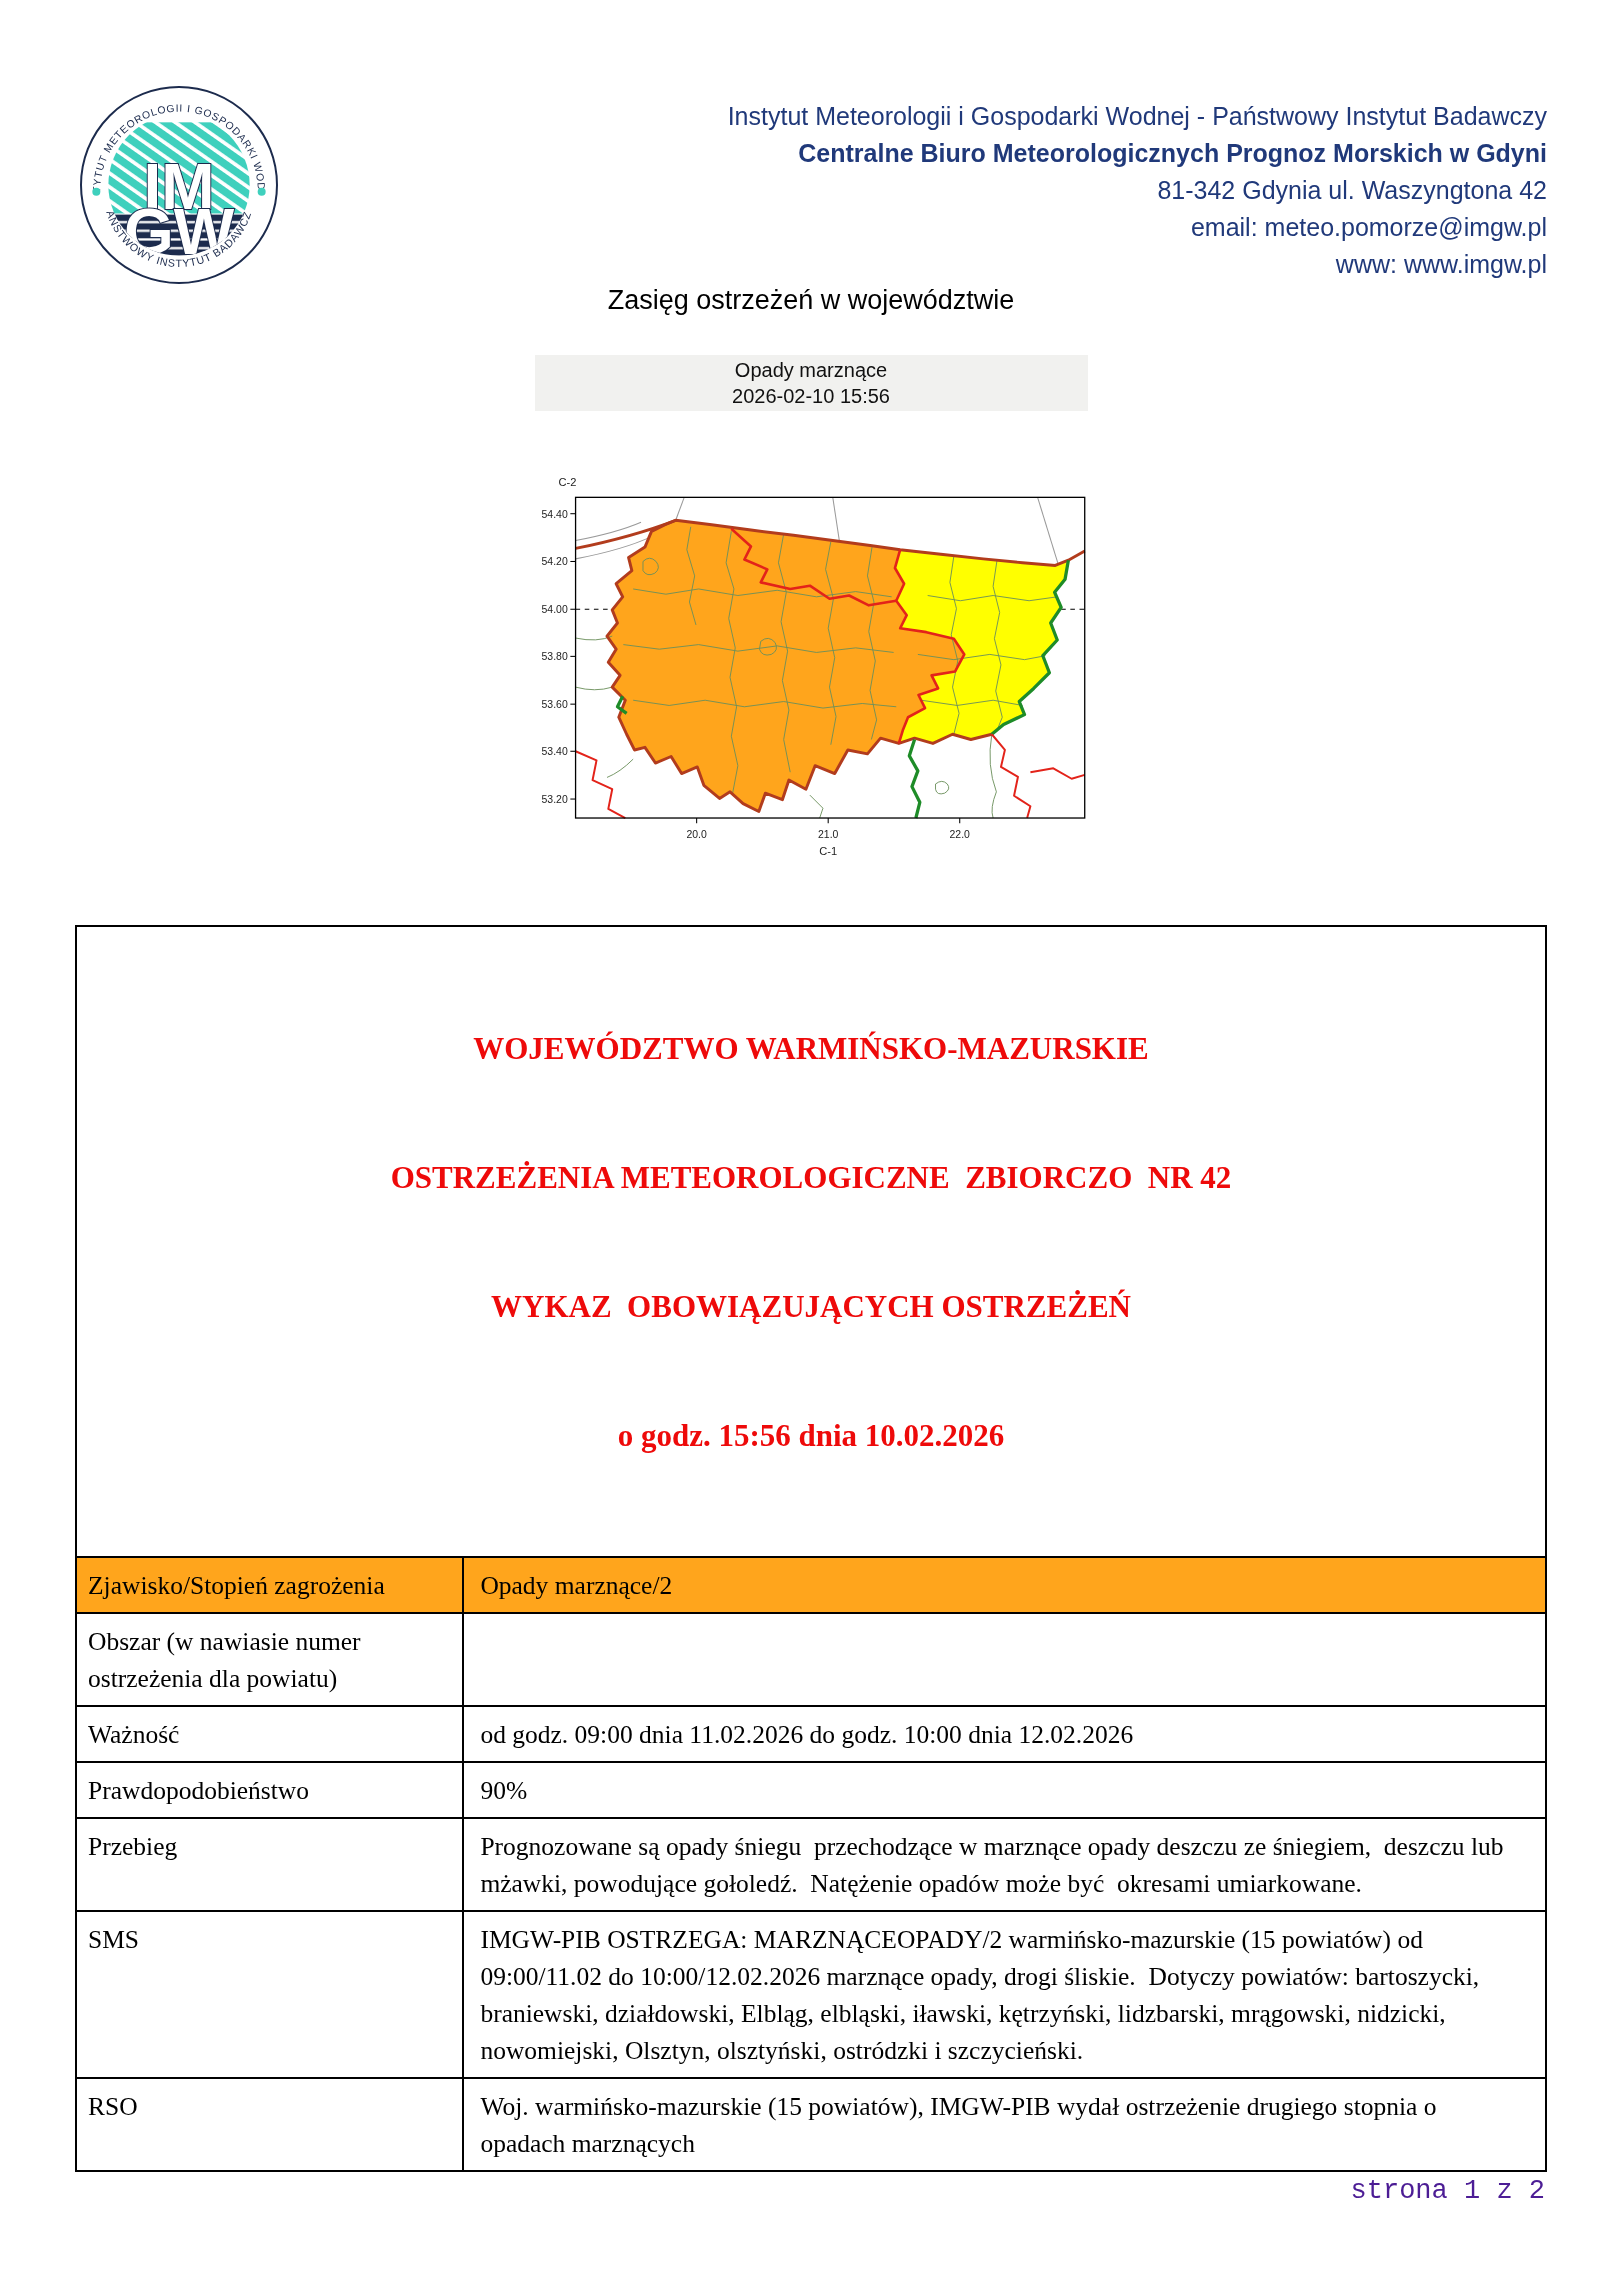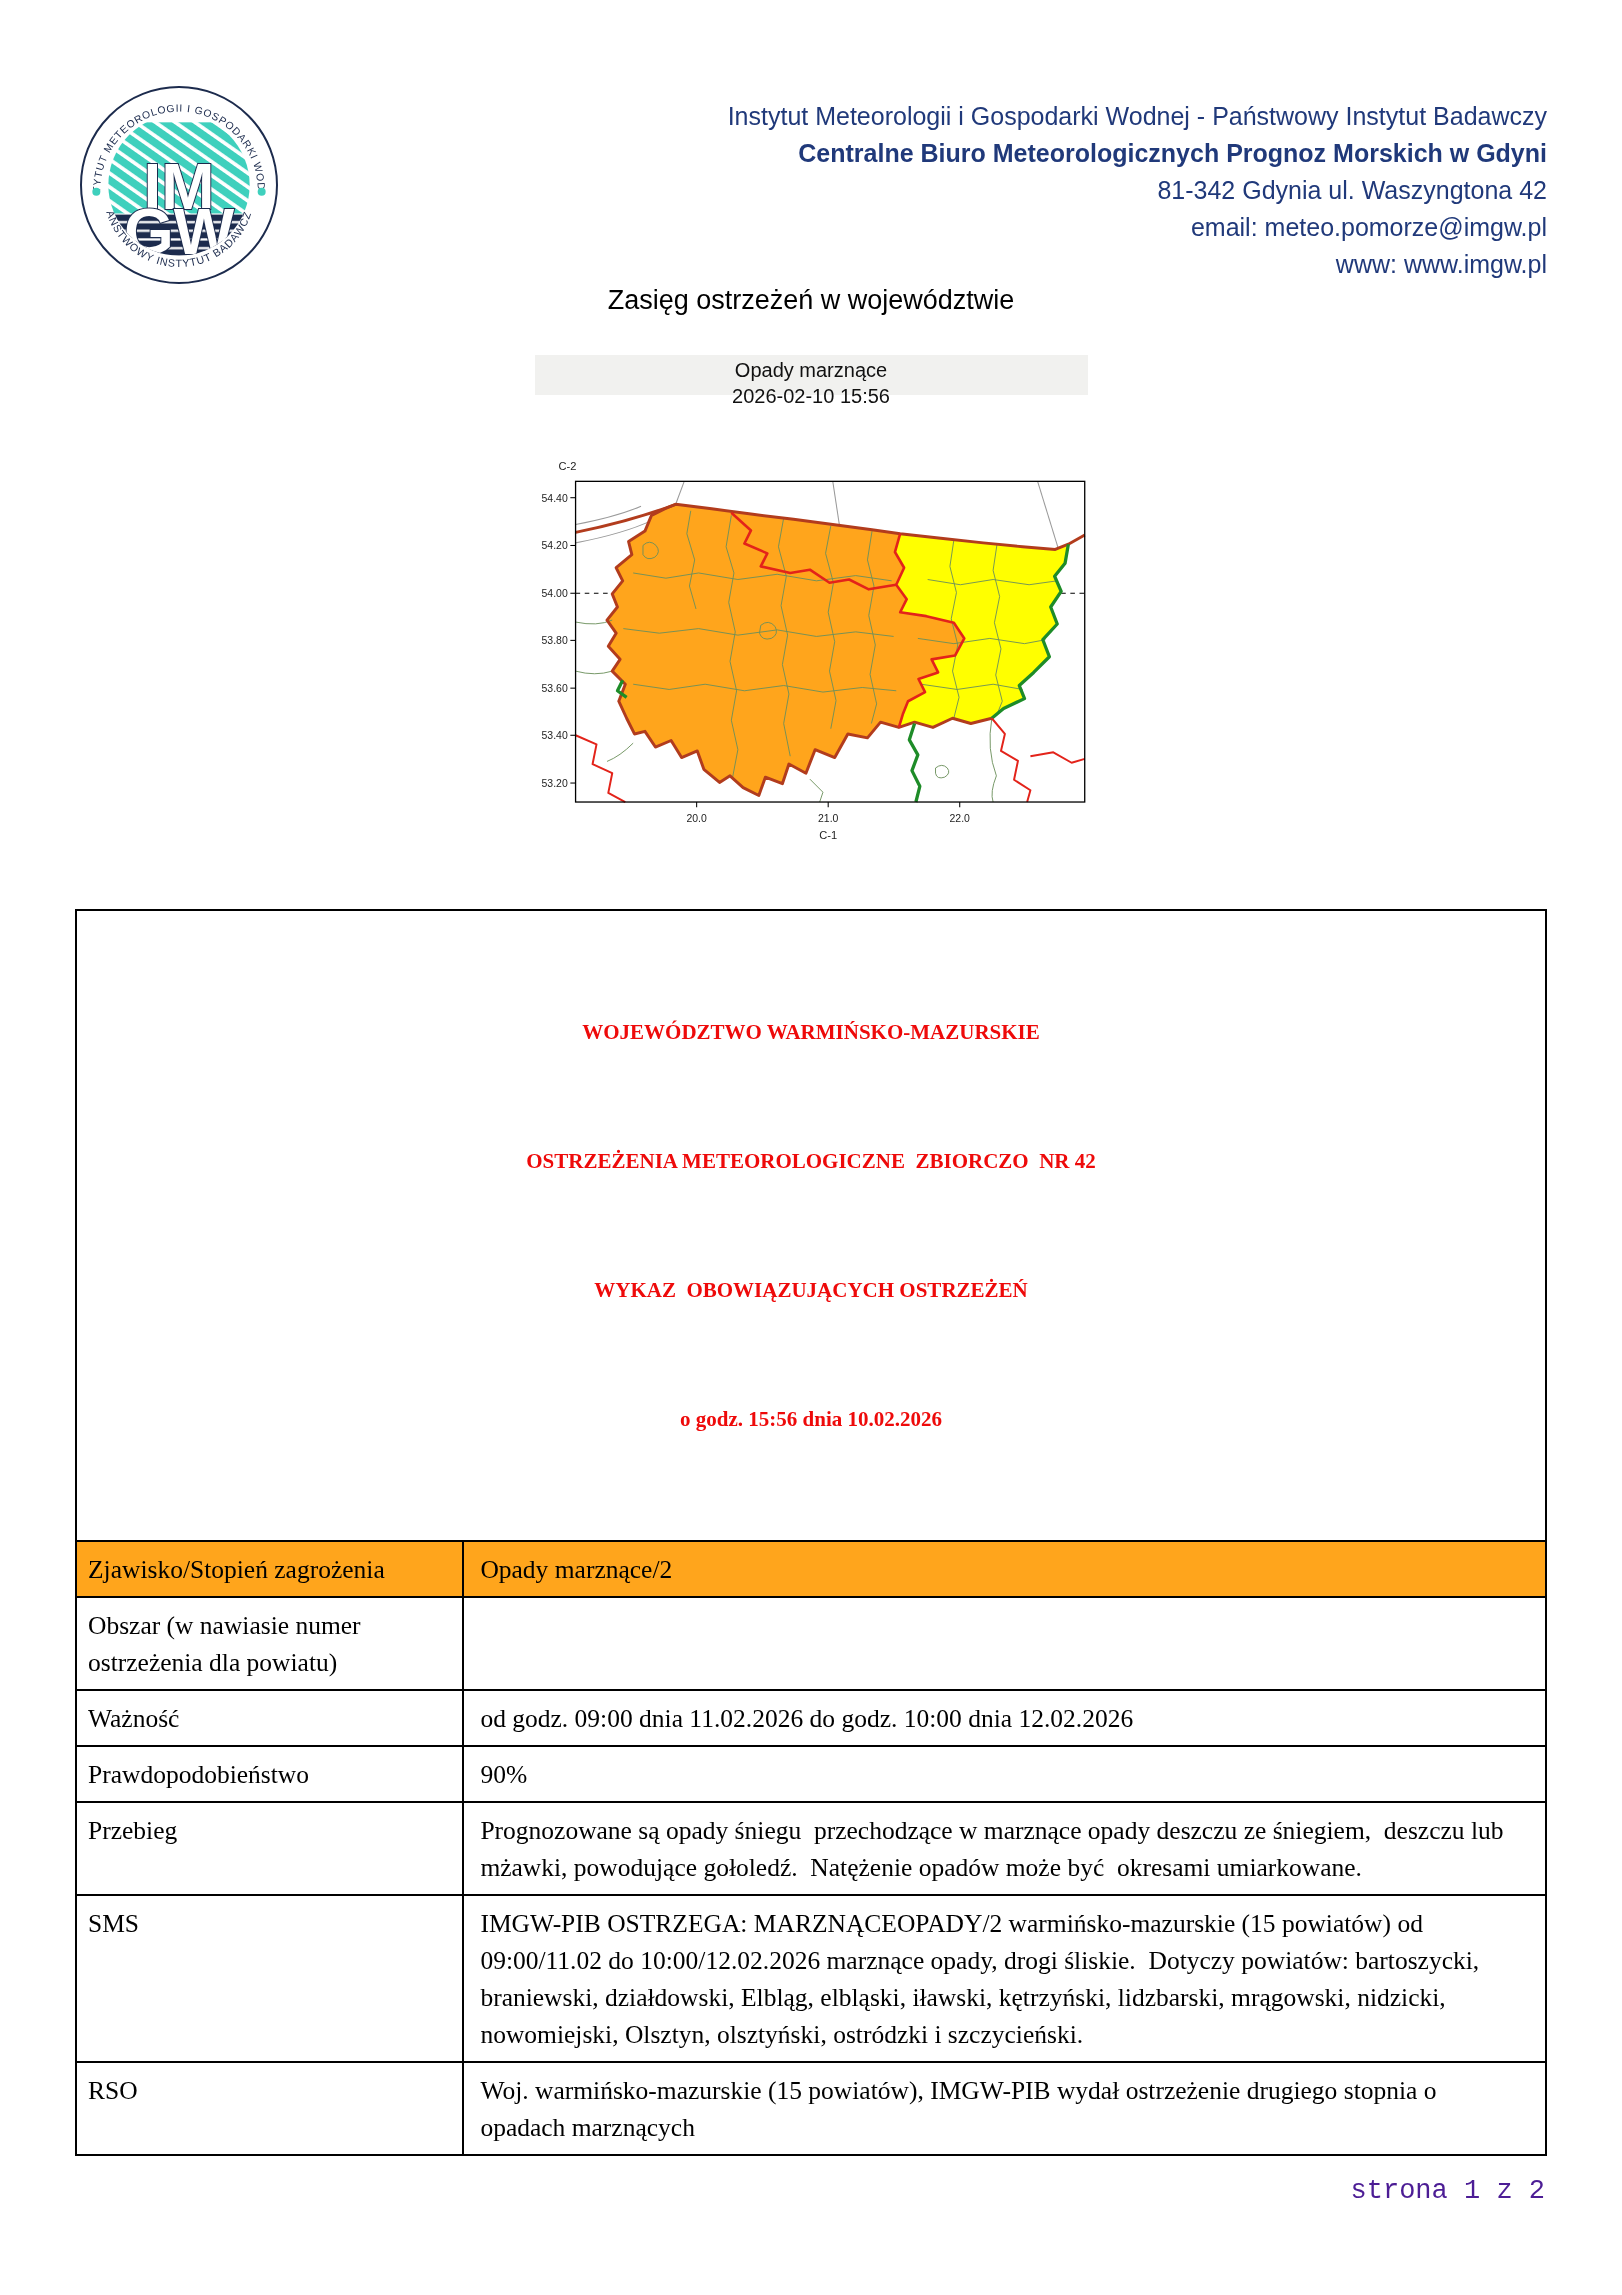--- a/index.html
+++ b/index.html
@@ -25,35 +25,35 @@
     font-size:25px; line-height:37px; color:var(--navy); margin-top:13px;
   }
   .org-header .bold{font-weight:bold;}
   
   .map-title{
     text-align:center; font-family:"Liberation Sans", sans-serif;
     font-size:27px; color:#000; 
   }
   .map-block{width:553px; margin:39px auto 0 auto;}
   .map-caption{
-    background:var(--caption-bg); height:40px; text-align:center;
+    background:var(--caption-bg); height:56px; text-align:center;
     font-family:"Liberation Sans", sans-serif; font-size:20px; line-height:25.5px;
     padding-top:3.3px; color:#111;
   }
   .map-plot{margin-top:60px;}
   .map-plot svg{display:block;}
   .tick-label{font-family:"Liberation Sans", sans-serif; font-size:16px; fill:#222;}
   .axis-label{font-family:"Liberation Sans", sans-serif; font-size:17px; fill:#222;}
   
   .warn-table{
     width:1472px; margin-top:61px; border:2.6px solid #000; background:#fff;
   }
   .table-title{
     text-align:center; color:var(--title-red); font-weight:bold;
-    font-size:21px; line-height:43px; padding:14.4px 6.5px 13px 6.5px;
+    font-size:31px; line-height:43px; padding:14.4px 6.5px 13px 6.5px;
     white-space:pre-wrap;
   }
   .trow{display:grid; grid-template-columns:387px 1fr; border-top:2.6px solid #000;}
   .trow .tlabel{
     font-weight:normal; padding:8.5px 6.5px 8.5px 11px; line-height:37px;
     font-size:25.5px; border-right:2px solid #000;
   }
   .trow .tvalue{padding:8.5px 18.3px 8.5px 16.4px; line-height:37px; font-size:25.5px; white-space:pre-wrap;}
   .trow.hdr-orange{background:var(--warn-orange);}
   

